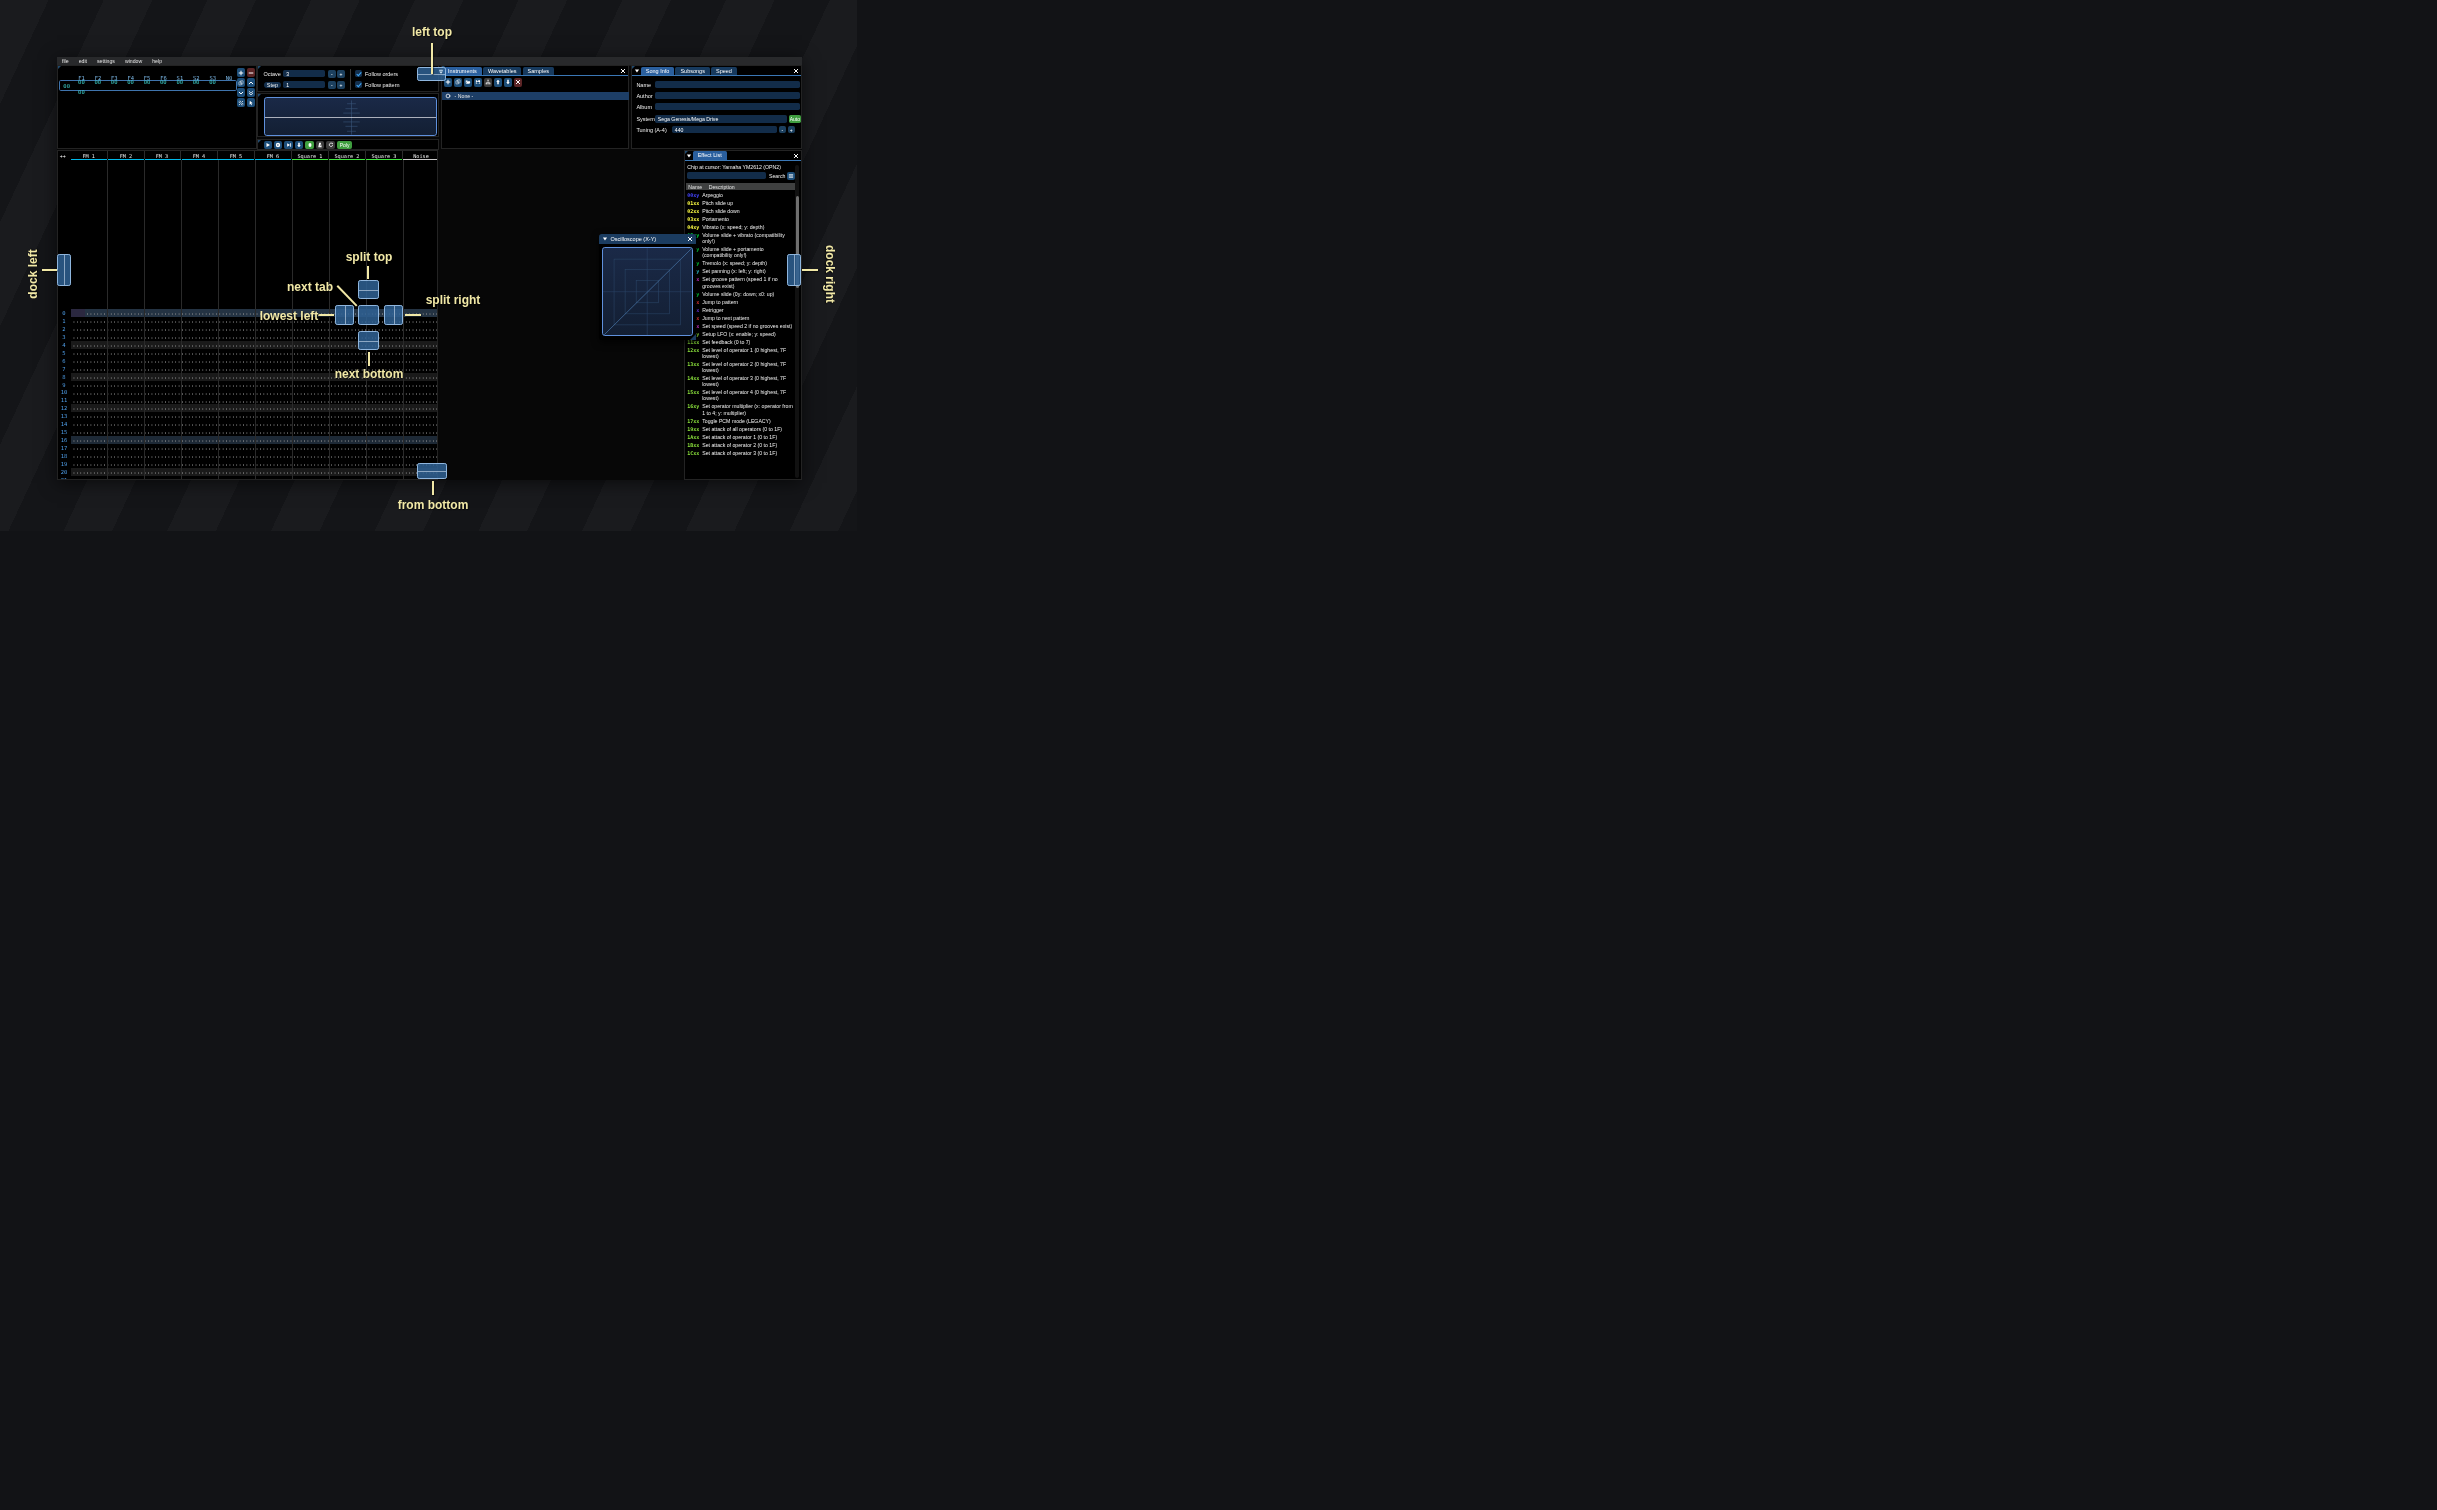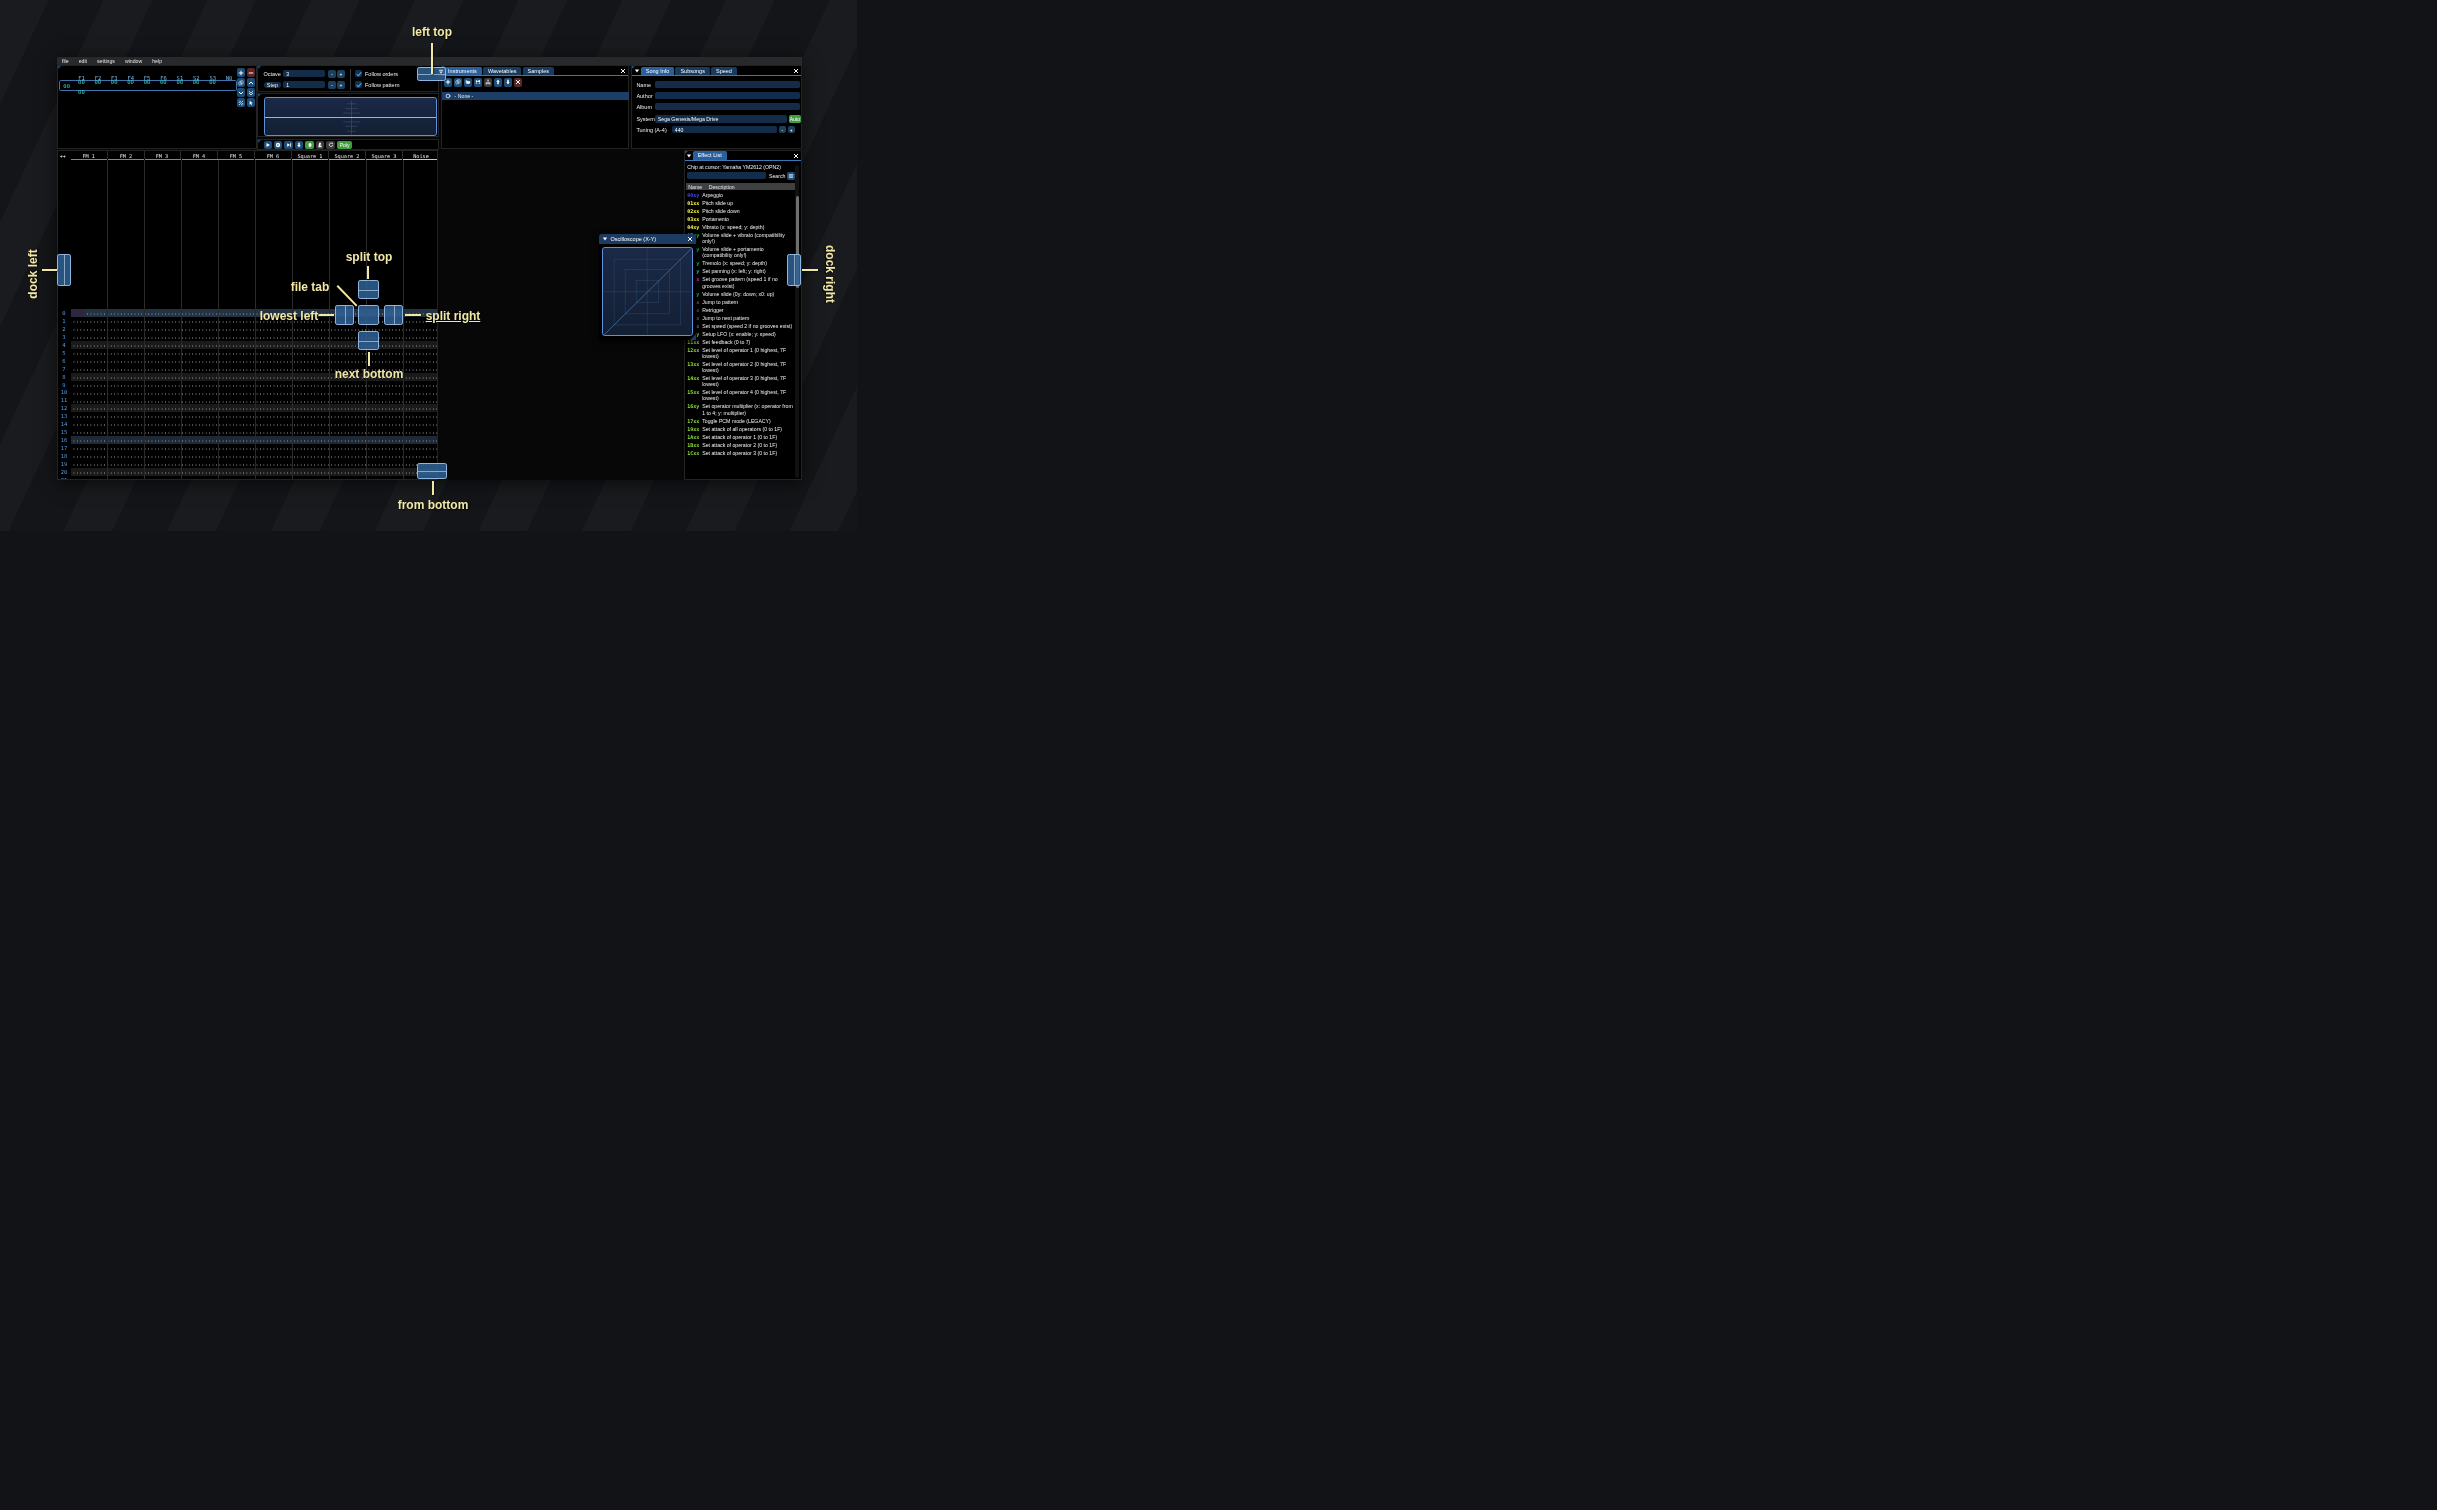--- a/index.html
+++ b/index.html
@@ -637,22 +637,22 @@
   <div class="ann" style="left:432px;top:32px;">left top</div>
   <div class="annline" style="left:431px;top:43px;width:1.7px;height:31px;"></div>
   <div class="ann" style="left:433px;top:505px;">from bottom</div>
   <div class="annline" style="left:432px;top:481px;width:1.7px;height:14px;"></div>
   <div class="ann rotl" style="left:33px;top:274px;">dock left</div>
   <div class="annline" style="left:42px;top:269px;width:15px;height:1.7px;"></div>
   <div class="ann rotr" style="left:830px;top:274px;">dock right</div>
   <div class="annline" style="left:802px;top:269px;width:16px;height:1.7px;"></div>
   <div class="ann" style="left:369px;top:257px;">split top</div>
   <div class="annline" style="left:367px;top:266px;width:1.7px;height:13.2px;"></div>
-  <div class="ann" style="left:310px;top:287px;">file tab</div>
+  <div class="ann" style="left:310px;top:287px;">next tab</div>
   <div class="annline" style="left:338px;top:285px;width:28px;height:1.7px;transform-origin:0 0;transform:rotate(46deg);"></div>
   <div class="ann" style="left:289px;top:316px;">lowest left</div>
   <div class="annline" style="left:318px;top:314px;width:16px;height:1.7px;"></div>
-  <div class="ann" style="left:453px;top:316px;text-decoration:underline;">split right</div>
+  <div class="ann" style="left:453px;top:300px;">split right</div>
   <div class="annline" style="left:405px;top:314px;width:16px;height:1.7px;"></div>
   <div class="ann" style="left:369px;top:374px;">next bottom</div>
   <div class="annline" style="left:368px;top:352px;width:1.7px;height:14px;"></div>
 </div>
 
 
 </body></html>

